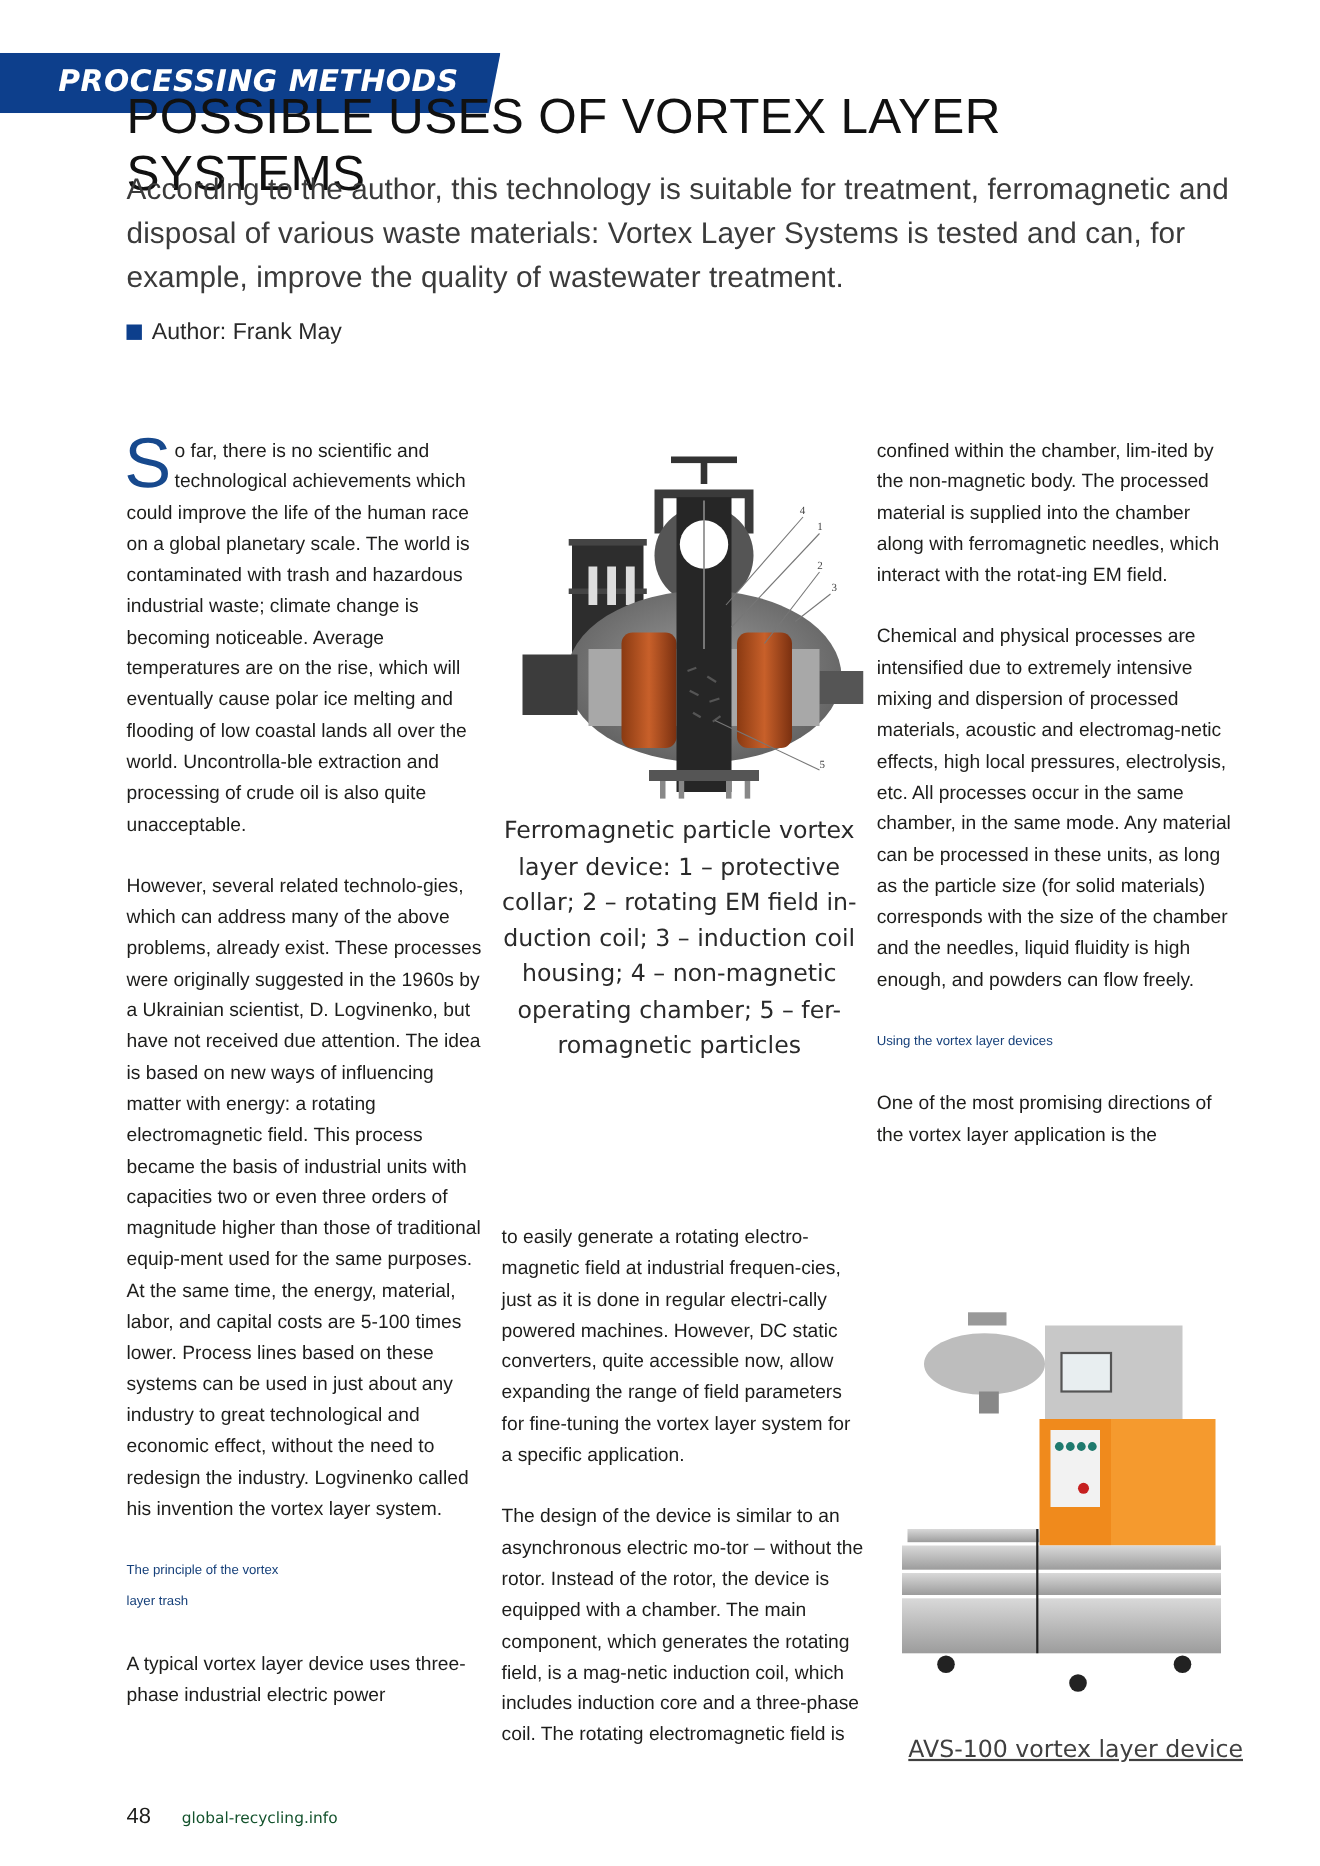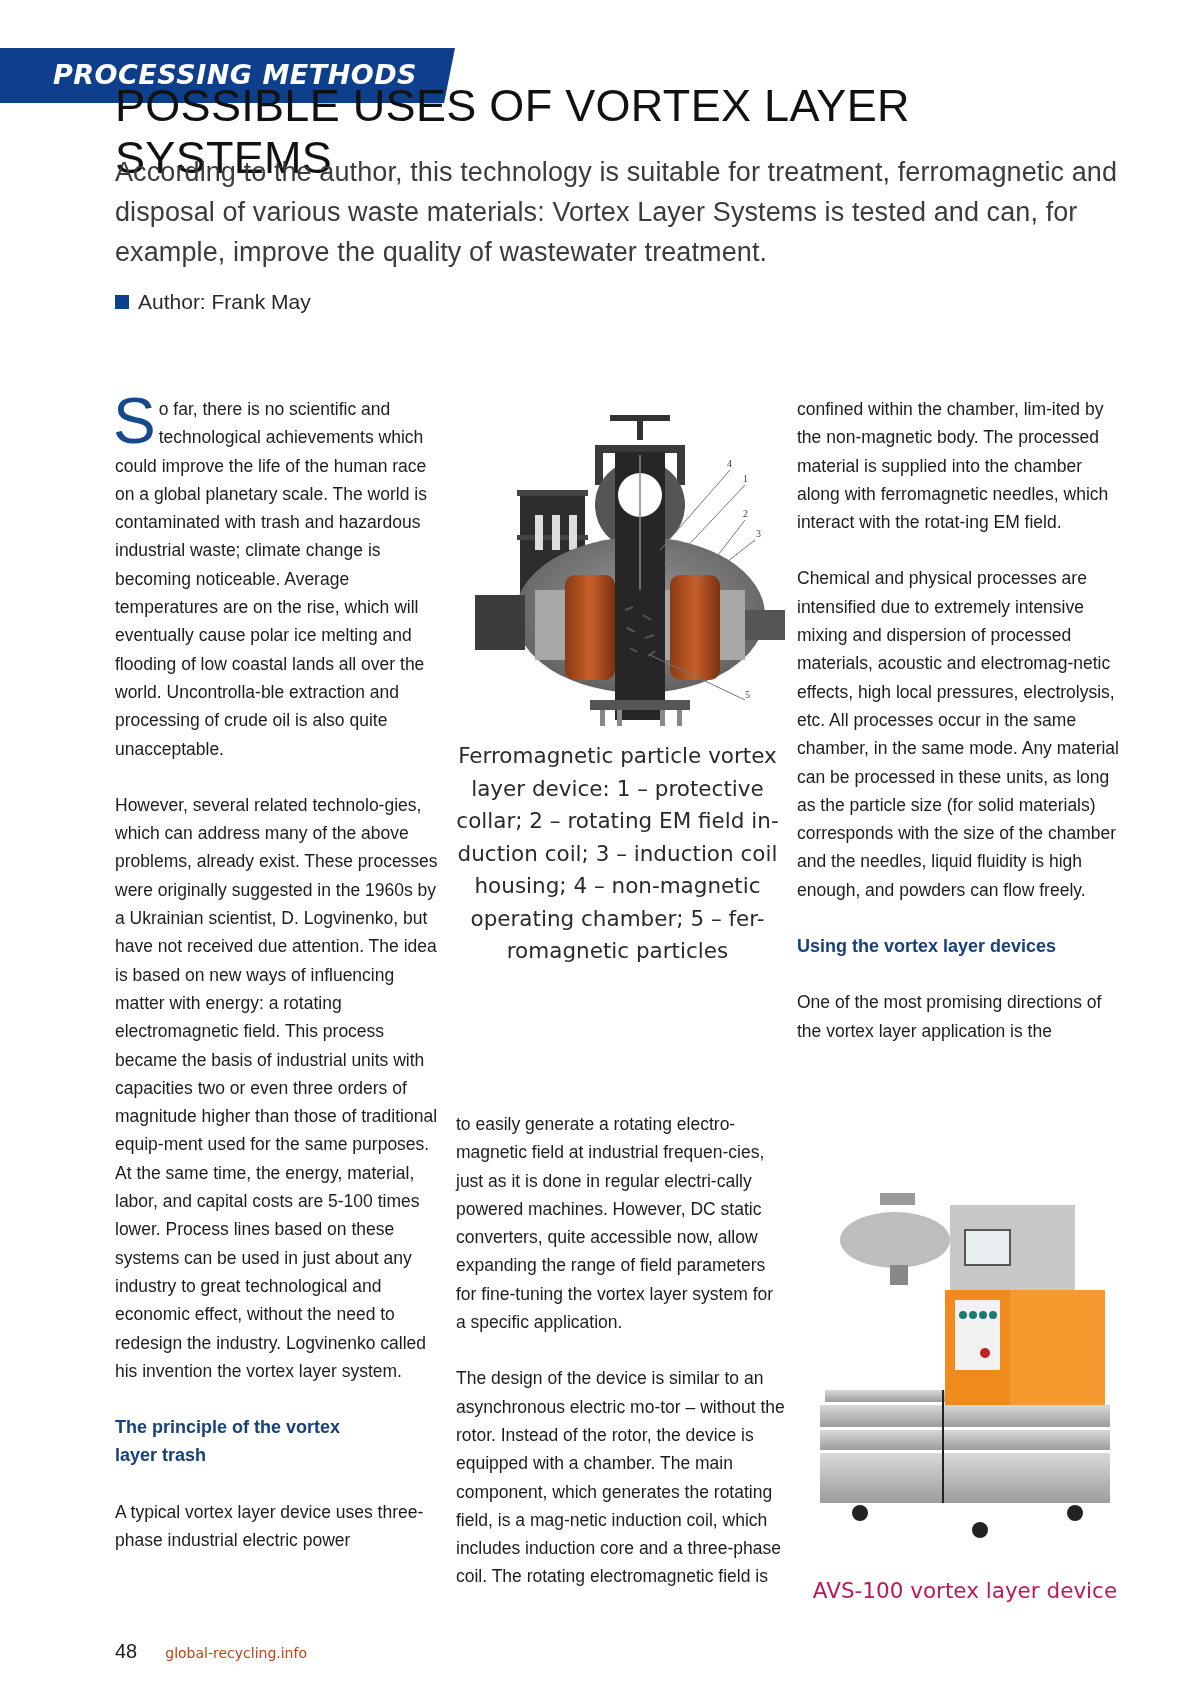--- a/index.html
+++ b/index.html
@@ -37,21 +37,21 @@
   .author-square { width: 14px; height: 14px; background: #0d3f8c; display: inline-block; }
 
   .col {
     position: absolute; width: 330px;
     font-family: "Liberation Sans", sans-serif;
     font-size: 17.5px; line-height: 28.3px; color: #1d1d1b;
   }
   .col p { margin: 0; white-space: pre-line; }
   .col p + p { margin-top: 28px; }
   .col h3 {
-    font-size: 18px; font-weight: bold; color: #16407a; line-height: 28.3px;
+    font-size: 12px; font-weight: normal; color: #16407a; line-height: 28.3px;
     white-space: pre-line; margin: 28px 0 28px 0;
   }
   .dropcap {
     float: left; font-size: 64px; line-height: 48px; color: #17498d;
     margin: 2px 3px 0 -2px; font-family: "Liberation Sans", sans-serif;
   }
 
   #col1 { left: 115px; top: 395px; }
   #col2a { left: 456px; top: 1100px; margin-top: 10px; }
   #col3 { left: 797px; top: 395px; }
@@ -59,30 +59,30 @@
   .fig1 { position: absolute; left: 455px; top: 400px; width: 330px; height: 330px; }
   .caption1 {
     position: absolute; left: 450px; top: 740px; width: 335px;
     text-align: center; font-family: "DejaVu Sans", sans-serif;
     font-size: 21.5px; line-height: 32.5px; color: #2a2a2a; white-space: pre-line;
   }
 
   .fig2 { position: absolute; left: 805px; top: 1185px; width: 315px; height: 380px; }
   .caption2 {
     position: absolute; left: 800px; top: 1578px; width: 330px;
-    text-align: center; font-family: "DejaVu Sans", sans-serif;
-    font-size: 21.5px; color: #be185d;
+    text-align: right; font-family: "DejaVu Sans", sans-serif;
+    font-size: 21.5px; color: #404040; text-decoration: underline;
   }
 
   .footer {
     position: absolute; left: 115px; top: 1640px;
     display: flex; align-items: baseline; gap: 28px;
   }
   .page-num { font-size: 20px; color: #1d1d1b; }
-  .site { font-family: "DejaVu Sans", sans-serif; font-size: 14px; color: #c2410c; }
+  .site { font-family: "DejaVu Sans", sans-serif; font-size: 14px; color: #14532d; }
 </style>
 </head>
 <body>
 
 <div class="banner">
   <span class="banner-text">PROCESSING METHODS</span>
 </div>
 
 <h1 class="title">POSSIBLE USES OF VORTEX LAYER SYSTEMS</h1>
 <p class="lead">According to the author, this technology is suitable for treatment, ferromagnetic and disposal of various waste materials: Vortex Layer Systems is tested and can, for example, improve the quality of wastewater treatment.</p>

